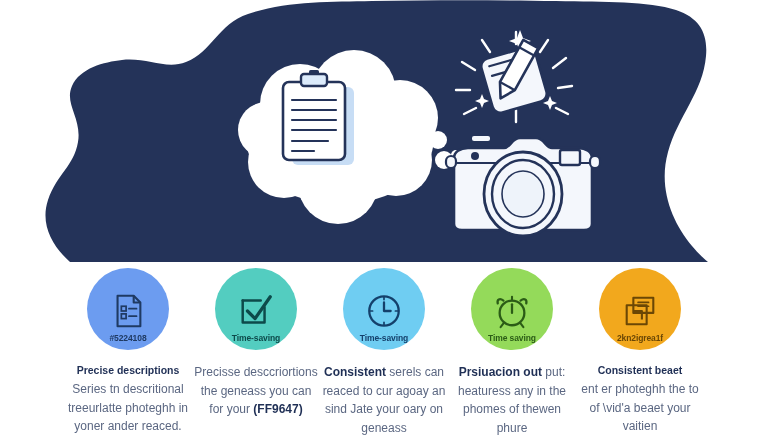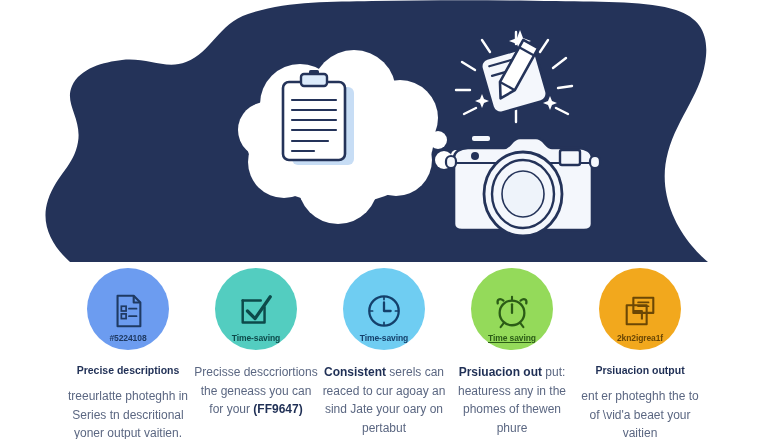--- a/index.html
+++ b/index.html
@@ -97,21 +97,21 @@
     margin-top: 13px;
     text-align: center;
     width: 132px;
   }
 
   .feature-title {
     font-size: 10.5px;
     font-weight: bold;
     color: #1f2f55;
     line-height: 1.35;
-    margin-bottom: 10px;
+    margin-bottom: 3px;
   }
 
   .feature-desc {
     font-size: 12px;
     color: #5b6782;
     line-height: 1.55;
     text-align: center;
   }
 
   .feature-desc b { color: #1f2f55; font-weight: bold; }
@@ -244,23 +244,23 @@
           <rect x="13" y="15" width="5" height="5" fill="none" stroke="currentColor" stroke-width="1.8"></rect>
           <rect x="13" y="23" width="5" height="5" fill="none" stroke="currentColor" stroke-width="1.8"></rect>
           <line x1="21" y1="17.5" x2="29" y2="17.5" stroke="currentColor" stroke-width="1.8" stroke-linecap="round"></line>
           <line x1="21" y1="25.5" x2="29" y2="25.5" stroke="currentColor" stroke-width="1.8" stroke-linecap="round"></line>
         </svg>
         <span class="badge-tag" style="color: rgb(31, 58, 99);">#5224108</span>
       </div>
       <div class="feature-body">
         <div class="feature-title">Precise descriptions</div>
         <div class="feature-desc">
+          <div>Series tn descritional</div>
           <div>treeurlatte photeghh in</div>
-          <div>Series tn descritional</div>
-          <div>yoner output vaitien.</div>
+          <div>yoner ander reaced.</div>
         </div>
       </div>
     </div>
 
     <div class="feature-card">
       <div class="feature-badge" style="background: rgb(83, 205, 192); color: rgb(13, 74, 74);">
         <svg class="badge-glyph" viewBox="0 0 40 40">
           <path d="M6,9 L6,32 L29,32 L29,16" fill="none" stroke="currentColor" stroke-width="2.6" stroke-linecap="round" stroke-linejoin="round"></path>
           <path d="M6,9 L25,9" fill="none" stroke="currentColor" stroke-width="2.6" stroke-linecap="round"></path>
           <path d="M11,20 L19,28 L35,5" fill="none" stroke="currentColor" stroke-width="3.4" stroke-linecap="round" stroke-linejoin="round"></path>
@@ -290,37 +290,37 @@
           </g>
         </svg>
         <span class="badge-tag" style="color: rgb(20, 64, 107);">Time-saving</span>
       </div>
       <div class="feature-body">
 
         <div class="feature-desc">
           <div><b>Consistent</b> serels can</div>
           <div>reaced to cur agoay an</div>
           <div>sind Jate your oary on</div>
-          <div>pertabut</div>
+          <div>geneass</div>
         </div>
       </div>
     </div>
 
     <div class="feature-card">
       <div class="feature-badge" style="background: rgb(148, 218, 90); color: rgb(43, 92, 22);">
         <svg class="badge-glyph" viewBox="0 0 40 40">
           <circle cx="20" cy="22" r="13" fill="none" stroke="currentColor" stroke-width="2.4"></circle>
           <path d="M20,13 L20,22" fill="none" stroke="currentColor" stroke-width="2.4" stroke-linecap="round"></path>
           <path d="M11,9 C7,6 4,8 5,12" fill="none" stroke="currentColor" stroke-width="2.4" stroke-linecap="round"></path>
           <path d="M29,9 C33,6 36,8 35,12" fill="none" stroke="currentColor" stroke-width="2.4" stroke-linecap="round"></path>
           <line x1="20" y1="5" x2="20" y2="9" stroke="currentColor" stroke-width="2.2" stroke-linecap="round"></line>
           <line x1="11" y1="33" x2="8" y2="37" stroke="currentColor" stroke-width="2.2" stroke-linecap="round"></line>
           <line x1="29" y1="33" x2="32" y2="37" stroke="currentColor" stroke-width="2.2" stroke-linecap="round"></line>
         </svg>
-        <span class="badge-tag" style="color: rgb(43, 92, 22); text-decoration: underline;">Time saving</span>
+        <span class="badge-tag" style="color: rgb(43, 92, 22);">Time saving</span>
       </div>
       <div class="feature-body">
 
         <div class="feature-desc">
           <div><b>Prsiuacion out</b> put:</div>
           <div>heaturess any in the</div>
           <div>phomes of thewen phure</div>
         </div>
       </div>
     </div>
@@ -330,21 +330,21 @@
         <svg class="badge-glyph" viewBox="0 0 40 40">
           <path d="M13,6 L34,6 L34,22 L13,22 Z" fill="none" stroke="currentColor" stroke-width="2.2" stroke-linejoin="round"></path>
           <line x1="18" y1="11" x2="29" y2="11" stroke="currentColor" stroke-width="1.8" stroke-linecap="round"></line>
           <line x1="18" y1="15" x2="29" y2="15" stroke="currentColor" stroke-width="1.8" stroke-linecap="round"></line>
           <path d="M6,14 L6,34 L27,34 L27,14 Z" fill="none" stroke="currentColor" stroke-width="2.2" stroke-linejoin="round"></path>
           <path d="M13,20 L22,20 L22,29" fill="none" stroke="currentColor" stroke-width="2.2" stroke-linejoin="round"></path>
         </svg>
         <span class="badge-tag" style="color: rgb(107, 71, 5);">2kn2igrea1f</span>
       </div>
       <div class="feature-body">
-        <div class="feature-title">Prsiuacion output</div>
+        <div class="feature-title">Consistent beaet</div>
         <div class="feature-desc">
           <div>ent er photeghh the to</div>
           <div>of \vid'a beaet your</div>
           <div>vaitien</div>
         </div>
       </div>
     </div>
 
   </div>
 </div>

